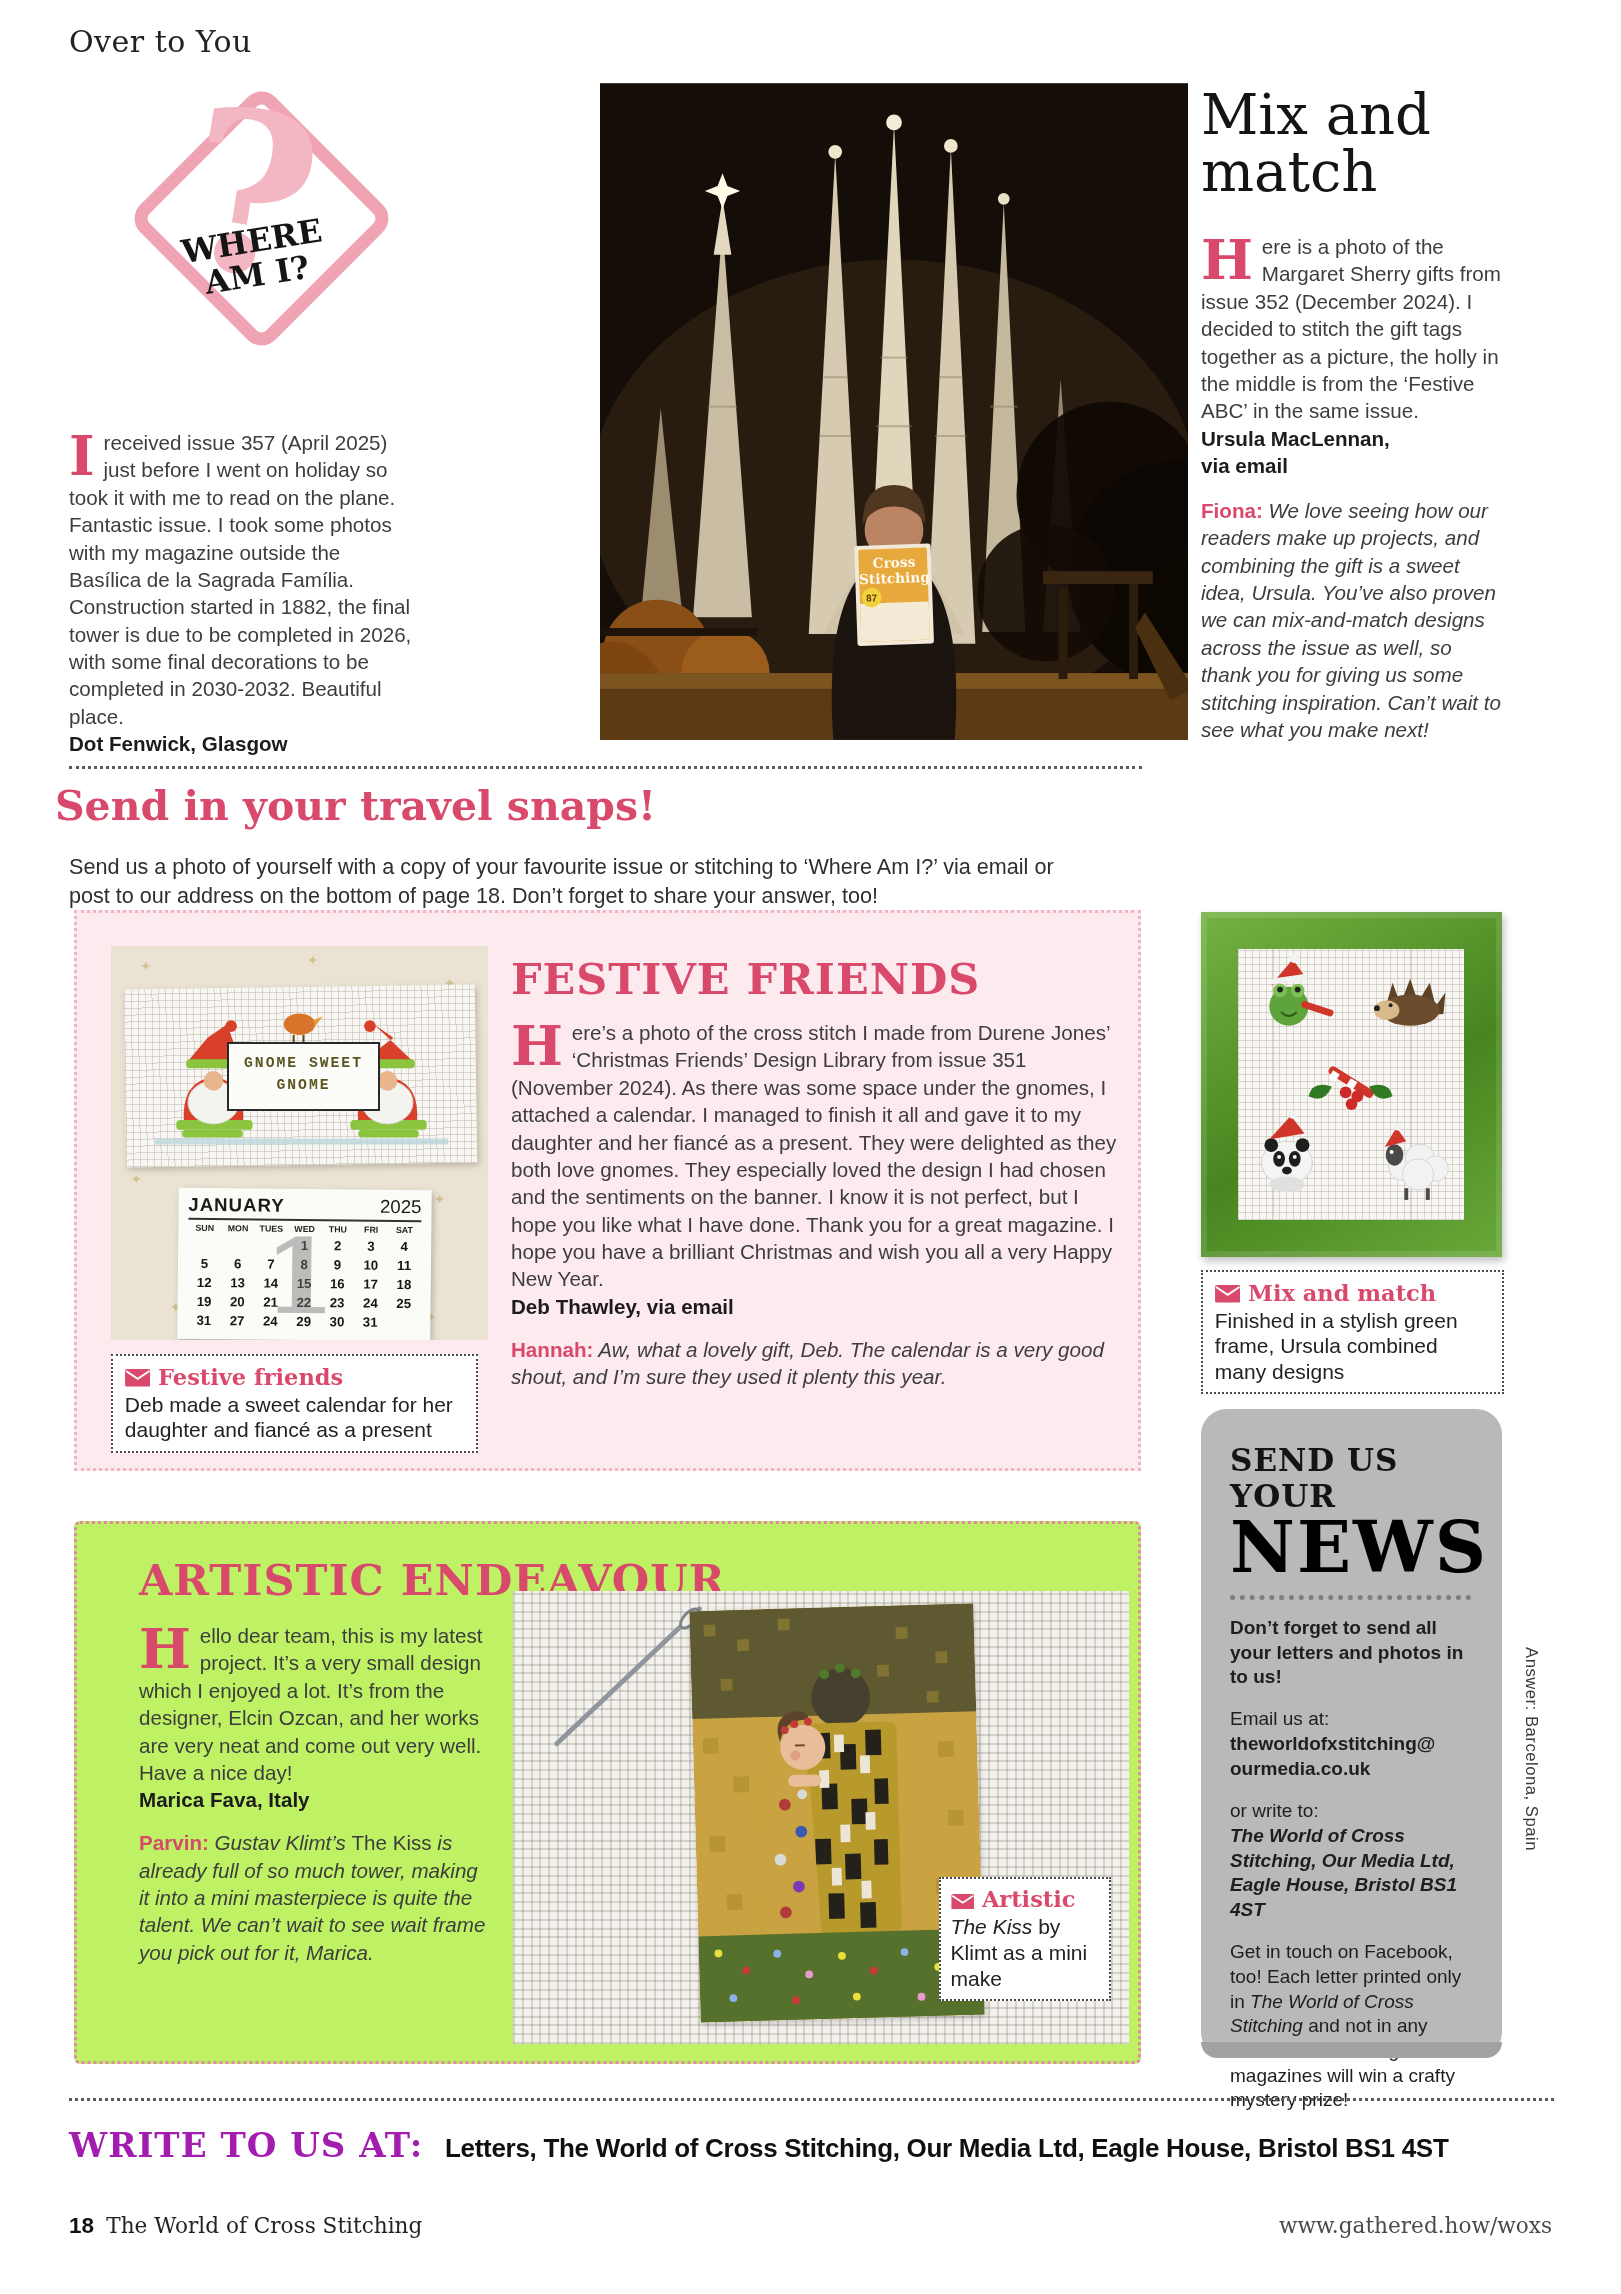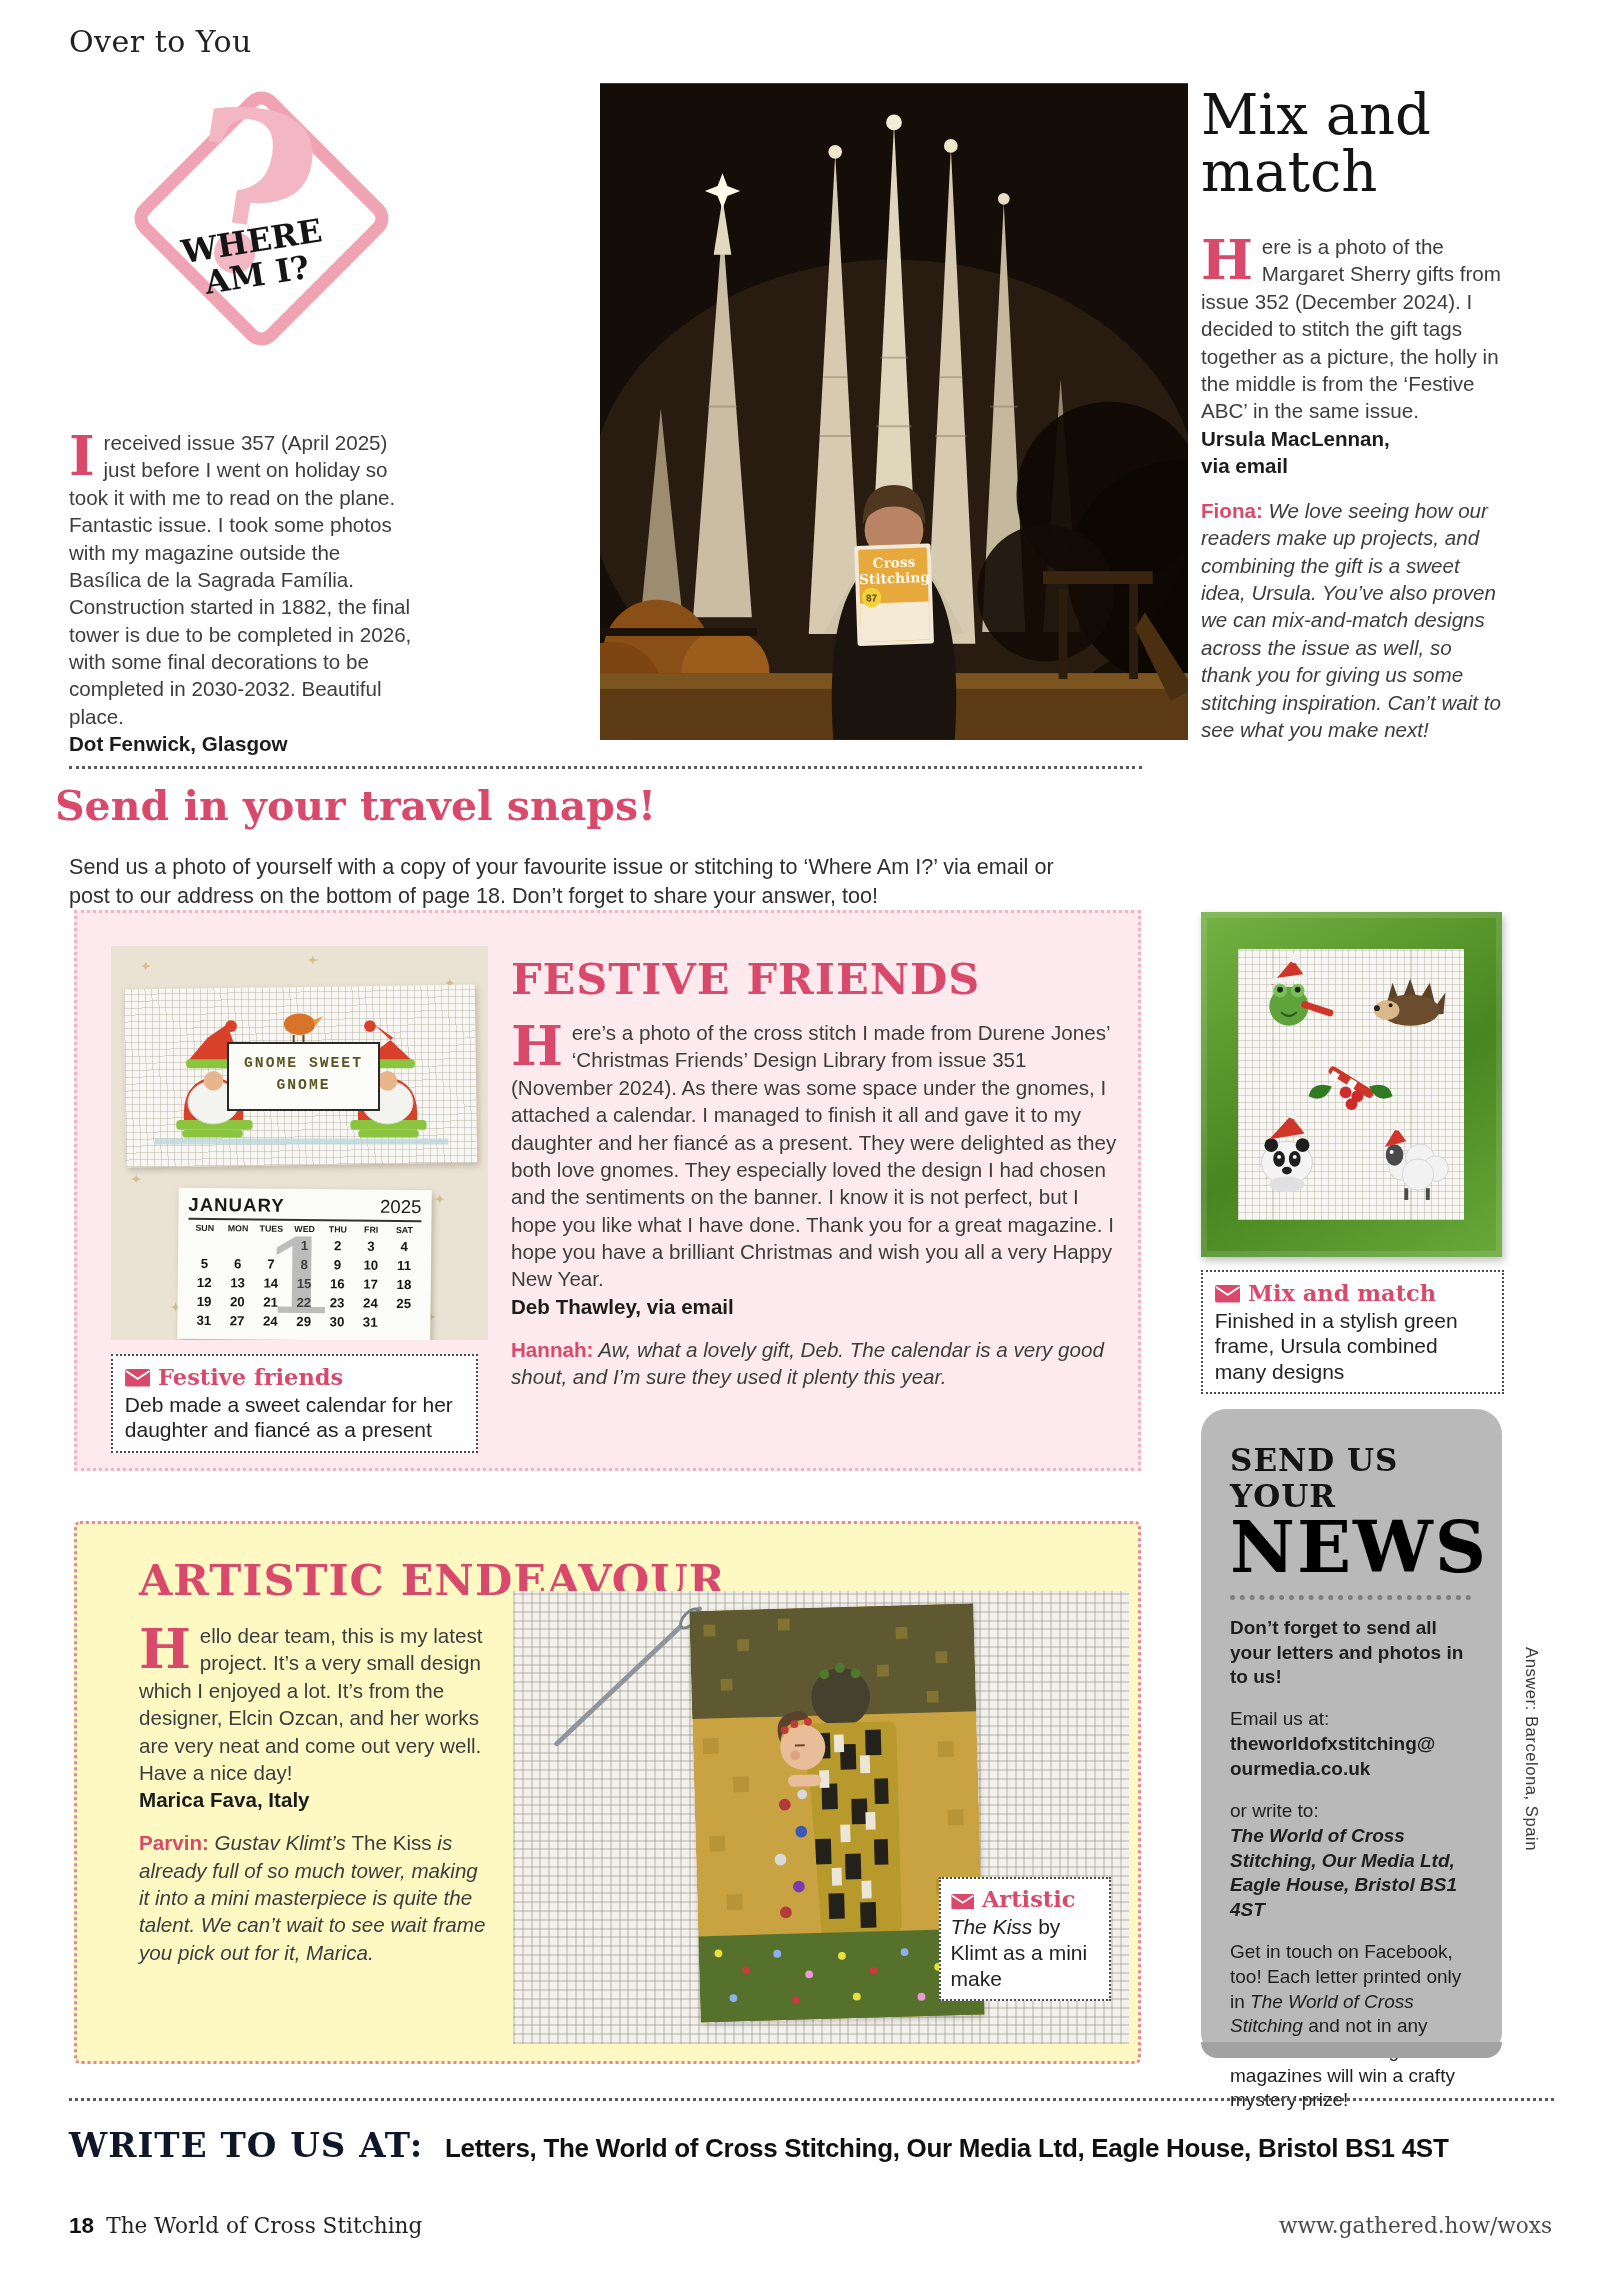--- a/index.html
+++ b/index.html
@@ -21,21 +21,21 @@
   .badge-square{position:absolute;left:76px;top:47px;width:165px;height:165px;
         border:13.7px solid #efa3b3;border-radius:19.6px;transform:rotate(45deg);}
   .badge-q{position:absolute;left:0;top:-11.8px;width:100%;text-align:center;
         font-family:"DejaVu Serif",serif;font-weight:700;font-size:221px;color:#f3b7c4;transform:rotate(9deg);}
   .badge-label{position:absolute;left:74px;top:149px;width:181px;text-align:center;transform:rotate(-9deg);
         font-family:"DejaVu Serif",serif;font-weight:700;font-size:32px;line-height:1.05;color:#151515;}
   
   .dotrule{border-top:3.9px dotted #5a5a5a;height:0;}
   
   .pinkbox{background:#fceaee;border:3.9px dotted #f0b4c2;}
-  .wavybox{background:#fef9c3;border:3.9px dotted #e287a0;border-radius:5.9px;}
+  .wavybox{background:#bef264;border:3.9px dotted #e287a0;border-radius:5.9px;}
   .caption{background:#fff;border:2.9px dotted #4a4a4a;padding:7.8px 11.8px;}
   .caption-title{font-family:"DejaVu Serif",serif;font-weight:700;font-size:22.5px;color:#d9496b;}
   .caption-body{font-size:21px;line-height:1.22;color:#222;margin-top:2px;}
   .env{display:inline-block;vertical-align:-2px;margin-right:7.8px;}
   
   .photo{overflow:hidden;}
   .aida{background-color:#f7f6f2;background-image:
      repeating-linear-gradient(0deg, rgba(150,140,125,.30) 0 1px, transparent 1px 6.9px),
      repeating-linear-gradient(90deg, rgba(150,140,125,.30) 0 1px, transparent 1px 6.9px);}
   .aida-big{background-color:#f3f1ec;background-image:
@@ -66,21 +66,21 @@
      border-radius:0 0 25.5px 25.5px;}
   .news-t1{font-family:"DejaVu Serif",serif;font-weight:700;font-size:31px;color:#141414;letter-spacing:1px;}
   .news-t2{font-family:"DejaVu Serif",serif;font-weight:700;font-size:71px;color:#000000;line-height:.95;letter-spacing:2px;}
   .news-dots{border-top:5.9px dotted #7e7e7e;width:241px;margin:13.7px 0 15.7px 0;}
   .news p{font-size:19px;line-height:1.3;color:#1e1e1e;margin:0 0 17.6px 0;}
   .news .b{font-weight:700;}
   .news .bi{font-weight:700;font-style:italic;}
   .news .i{font-style:italic;}
   
   .vert-note{writing-mode:vertical-rl;font-size:16.7px;color:#3a3a3a;letter-spacing:0.5px;}
-  .wtu-label{font-family:"DejaVu Serif",serif;font-weight:700;font-size:34px;color:#0f172a;letter-spacing:1px;}
+  .wtu-label{font-family:"DejaVu Serif",serif;font-weight:700;font-size:34px;color:#a21caf;letter-spacing:1px;}
   .wtu-addr{font-weight:700;font-size:26px;color:#101010;letter-spacing:-0.3px;}
   .pgnum{font-weight:700;font-size:22.5px;color:#111;}
   .pgmag{font-family:"DejaVu Serif",serif;font-size:21.6px;color:#222;}
   .pgsite{font-family:"DejaVu Serif",serif;font-size:21.6px;color:#4a4a4a;}
   .stars span{position:absolute;color:#cdb97e;font-size:13.7px;opacity:.8;}
 </style>
 </head>
 <body>
 
 <div id="page">

